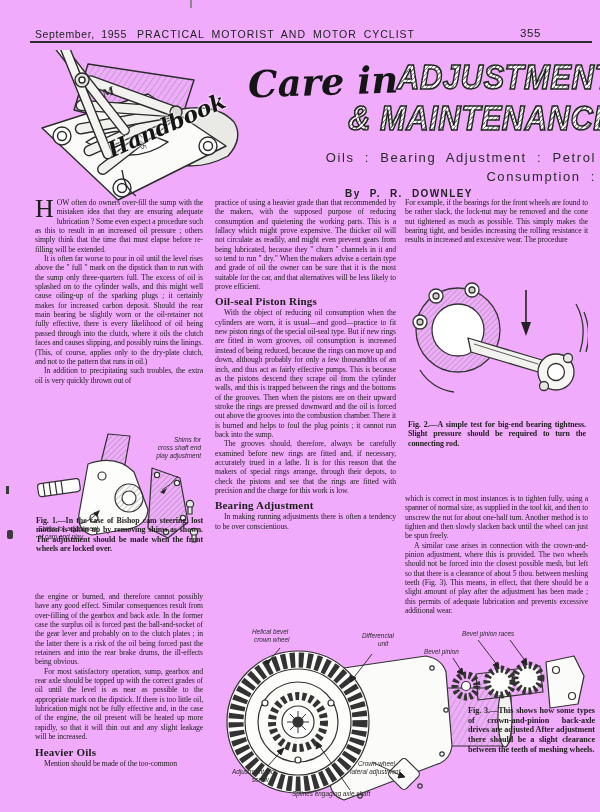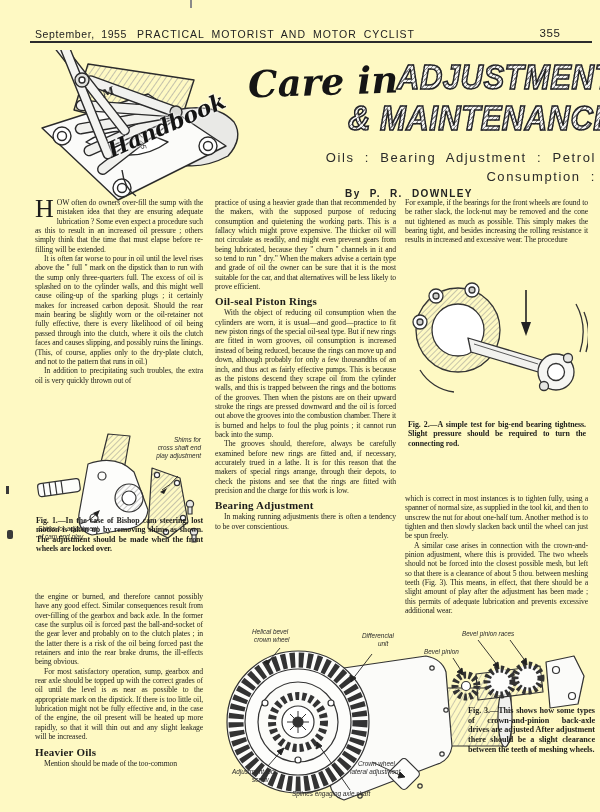--- a/index.html
+++ b/index.html
@@ -1,17 +1,17 @@
 <!DOCTYPE html>
 <html><head>
 <meta charset="utf-8">
 <style>
   html,body{margin:0;padding:0;}
   body{width:600px;height:812px;background:#ffffff;font-family:"Liberation Serif",serif;color:#1d1d1b;}
-  .page{position:absolute;top:0;left:0;width:600px;height:812px;background:#fef9c3;overflow:hidden;}
+  .page{position:absolute;top:0;left:0;width:600px;height:812px;background:#f0abfc;overflow:hidden;}
   .abs{position:absolute;}
 
   
   .hdr{font-family:"Liberation Sans",sans-serif;font-size:10.5px;letter-spacing:.6px;word-spacing:3px;color:#222;}
   .rule{height:1.6px;background:#2c2c2c;}
 
   
   .script{font-family:"DejaVu Serif",serif;font-style:italic;font-weight:bold;color:#151515;}
   .outline{
     font-family:"Liberation Sans",sans-serif;font-weight:bold;font-style:italic;
@@ -43,21 +43,21 @@
 <body>
 
 <div class="page">
 
   <div class="abs artifact" style="left:190px;top:0;width:1.5px;height:8px;background:#8a8a8a;"></div>
   <div class="abs artifact" style="left:6px;top:486px;width:3px;height:8px;"></div>
   <div class="abs artifact" style="left:7px;top:530px;width:6px;height:9px;border-radius:2px;"></div>
 
   <div class="abs hdr" style="left:35px;top:28px;">September, 1955</div>
   <div class="abs hdr" style="left:0;top:28px;width:552px;text-align:center;letter-spacing:1px;">PRACTICAL MOTORIST AND MOTOR CYCLIST</div>
-  <div class="abs hdr" style="left:520px;top:27px;width:70px;text-align:center;font-size:11.5px;padding-right:10px;box-sizing:border-box;">355</div>
+  <div class="abs hdr" style="left:520px;top:27px;width:70px;text-align:left;font-size:11.5px;padding-right:10px;box-sizing:border-box;">355</div>
   <div class="abs rule" style="left:30px;top:41px;width:562px;"></div>
 
   <svg class="abs" style="left:26px;top:50px;" width="228" height="156" viewBox="0 0 228 156">
     <defs>
       <pattern id="hm" width="5" height="5" patternUnits="userSpaceOnUse" patternTransform="rotate(35)">
         <line x1="0" y1="0" x2="0" y2="5" stroke="#9a9a9a" stroke-width="1.2"></line>
       </pattern>
     </defs>
     <g stroke="#2b2b2b" stroke-width="1.4" fill="#f6f6f3" stroke-linejoin="round">
 

